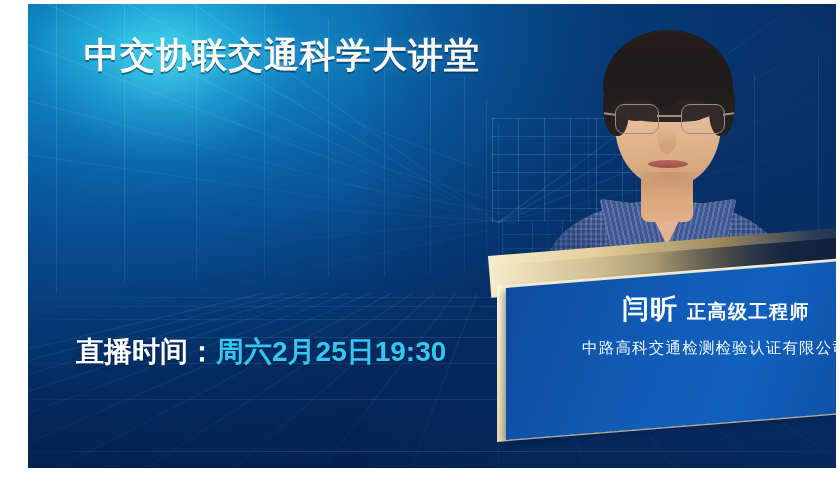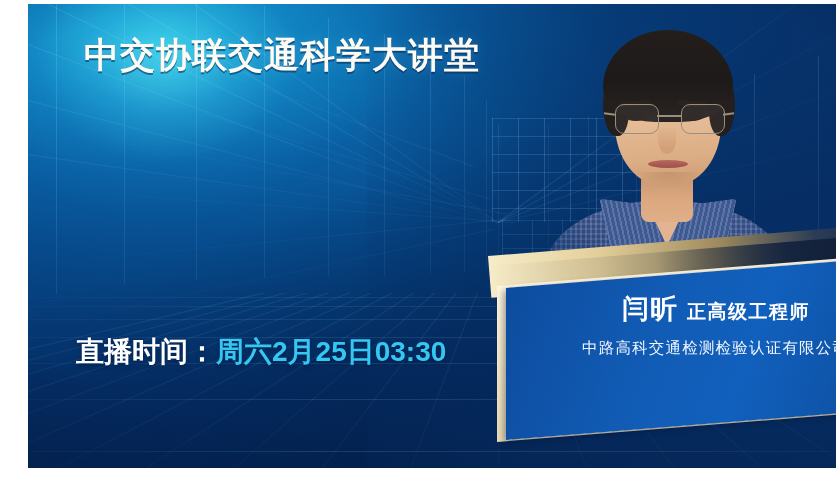--- a/index.html
+++ b/index.html
@@ -349,21 +349,21 @@
         <div class="nose"></div>
         <div class="mouth"></div>
         <div class="chin-sh"></div>
       </div>
     </div>
 
     <div id="headline">中交协联交通科学大讲堂</div>
 
 
     <div id="livetime">
-      <span class="lt-label">直播时间：</span><span class="lt-value">周六2月25日03:30</span>
+      <span class="lt-label">直播时间：</span><span class="lt-value">周六2月25日19:30</span>
     </div>
 
     <div class="gold-band"></div>
     <div class="gold-band-dark"></div>
 
     <div id="card-outline"></div>
     <div id="card"></div>
     <div id="card-text">
       <div class="sp-line1">
         <span class="sp-name">闫昕</span>

